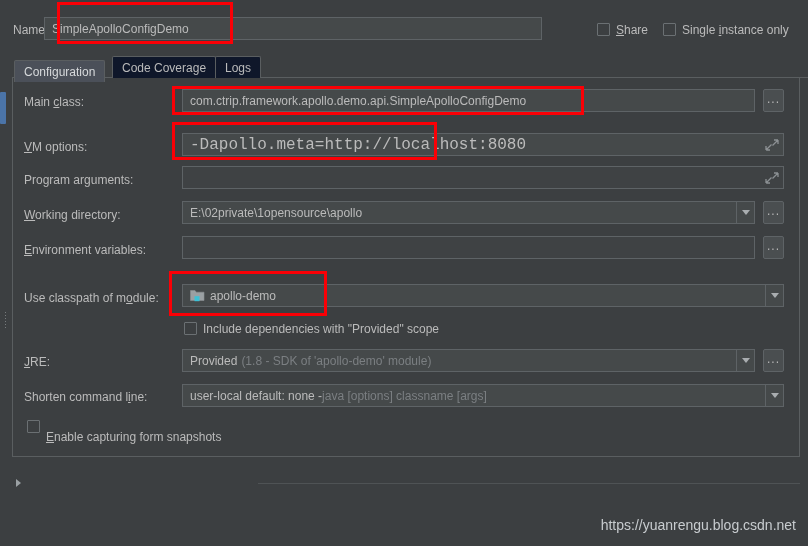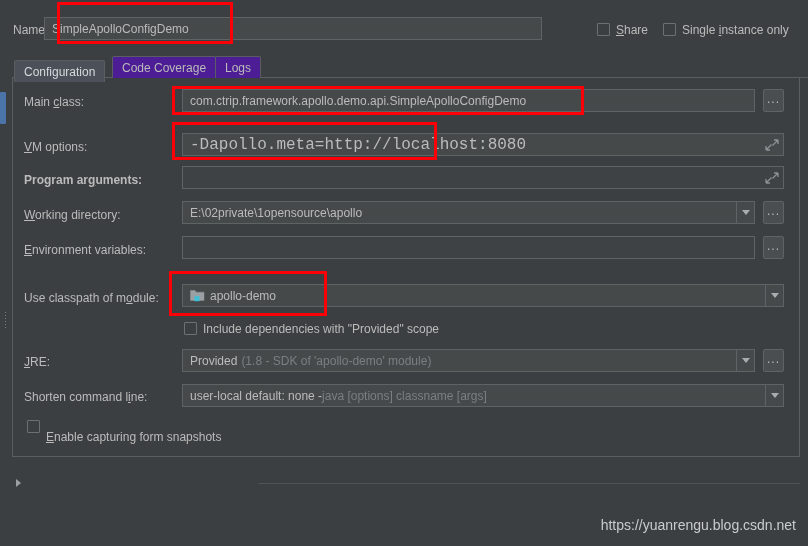--- a/index.html
+++ b/index.html
@@ -96,21 +96,21 @@
   .tab {
     position: absolute;
     box-sizing: border-box;
     height: 22px;
     display: flex;
     align-items: center;
     justify-content: center;
     padding: 0 9px;
     font-size: 12px;
     color: #bbbbbb;
-    background: #4c1d95;
+    background: #0f172a;
     border: 1px solid #5a5e60;
     border-bottom: none;
     border-top-left-radius: 2px;
     border-top-right-radius: 2px;
     white-space: nowrap;
   }
   .tab.active {
     background: #4b5059;
     color: #d6d9db;
   }
@@ -248,21 +248,21 @@
   </div>
   <div class="field" style="left:182px; top:133px; width:602px; height:23px;
               font-family:'Liberation Mono', monospace; font-size:16px;">
     <span>-Dapollo.meta=http://localhost:8080</span>
   </div>
   <svg class="expand-ico" style="left:765px; top:138px;" viewBox="0 0 14 14">
     <path d="M13 2 L7.5 7.5 M13 2 L13 6 M13 2 L9 2" stroke="#9fa4a7" stroke-width="1.3" fill="none"></path>
     <path d="M1 12 L6.5 6.5 M1 12 L1 8 M1 12 L5 12" stroke="#9fa4a7" stroke-width="1.3" fill="none"></path>
   </svg>
 
-  <div class="lbl" style="position:absolute; left:24px; top:174px;font-weight:bold;">
+  <div class="lbl" style="position:absolute; left:24px; top:174px;">
     Program ar<u>g</u>uments:
   </div>
   <div class="field empty" style="left:182px; top:166px; width:602px; height:23px;">
     <span></span>
   </div>
   <svg class="expand-ico" style="left:765px; top:171px;" viewBox="0 0 14 14">
     <path d="M13 2 L7.5 7.5 M13 2 L13 6 M13 2 L9 2" stroke="#9fa4a7" stroke-width="1.3" fill="none"></path>
     <path d="M1 12 L6.5 6.5 M1 12 L1 8 M1 12 L5 12" stroke="#9fa4a7" stroke-width="1.3" fill="none"></path>
   </svg>
 

